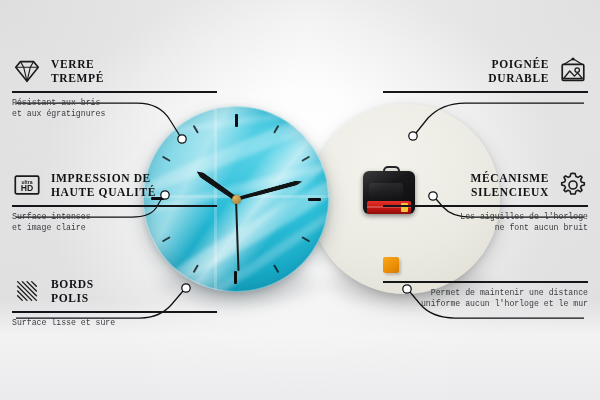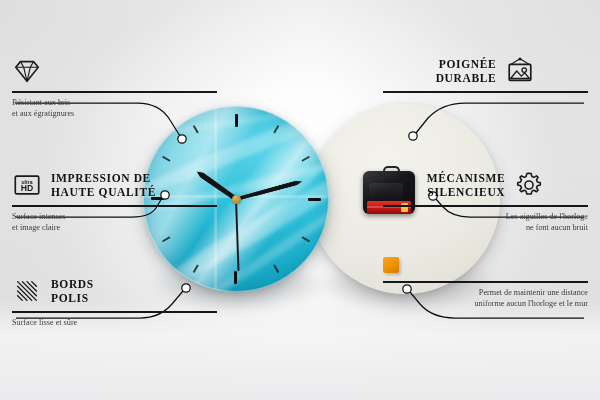--- a/index.html
+++ b/index.html
@@ -93,27 +93,27 @@
   .battery .bstripe{position:absolute;left:0;right:0;top:5px;height:2px;background:rgba(255,255,255,.22);}
   #foam-spacer{position:absolute;left:73px;top:153px;width:16px;height:16px;border-radius:2px;
     background:linear-gradient(145deg,#f7a81d 0%,#ec8f06 60%,#d37c02 100%);
     box-shadow:2px 2px 3px rgba(0,0,0,.2);}
 
   
   .feature{position:absolute;width:205px;}
   .feature.left{left:12px;text-align:left;}
   .feature.right{right:12px;text-align:right;}
   .fhead{display:flex;align-items:center;gap:9px;}
-  .feature.right .fhead{justify-content:center;}
+  .feature.right .fhead{justify-content:flex-end;}
   .ficon{flex:0 0 auto;width:30px;height:30px;color:#1b1b1b;}
   .ficon svg{display:block;width:30px;height:30px;}
   .ftitle{font-family:"Liberation Serif", serif;font-weight:700;font-size:11.5px;line-height:1.22;
     letter-spacing:.055em;color:#111214;text-transform:uppercase;white-space:pre-line;}
   .frule{height:2px;background:#14161a;margin:5px 0 4px;}
-  .fdesc{font-family:Liberation Serif, serif;font-size:8.2px;line-height:1.38;color:#3a3c3f;white-space:pre-line;}
+  .fdesc{font-family:Liberation Mono, monospace;font-size:8.2px;line-height:1.38;color:#3a3c3f;white-space:pre-line;}
 
   
   #connectors{position:absolute;left:0;top:0;width:600px;height:400px;pointer-events:none;}
   #connectors path{fill:none;stroke:#0e1012;stroke-width:1.25;}
   #connectors circle{fill:#ffffff;stroke:#0e1012;stroke-width:1.25;}
 </style>
 </head>
 <body>
 
 <div id="stage">
@@ -211,20 +211,22 @@
   </svg>
 
   <div class="feature left" style="top:56px;">
     <div class="fhead">
       <span class="ficon">
         <svg viewBox="0 0 32 32">
             <path d="M4 12 L9 6 H23 L28 12 L16 27 Z" fill="none" stroke="currentColor" stroke-width="1.7" stroke-linejoin="round"></path>
             <path d="M4 12 H28 M9 6 L12.5 12 L16 27 M23 6 L19.5 12 L16 27 M12.5 12 H19.5" fill="none" stroke="currentColor" stroke-width="1.2"></path>
           </svg>
       </span>
+      <span class="ftitle">VERRE
+TREMPÉ</span>
     </div>
     <div class="frule"></div>
     <div class="fdesc">Résistant aux bris
 et aux égratignures</div>
   </div>
 
   <div class="feature left" style="top:170px;">
     <div class="fhead">
       <span class="ficon">
         <svg viewBox="0 0 32 32">

